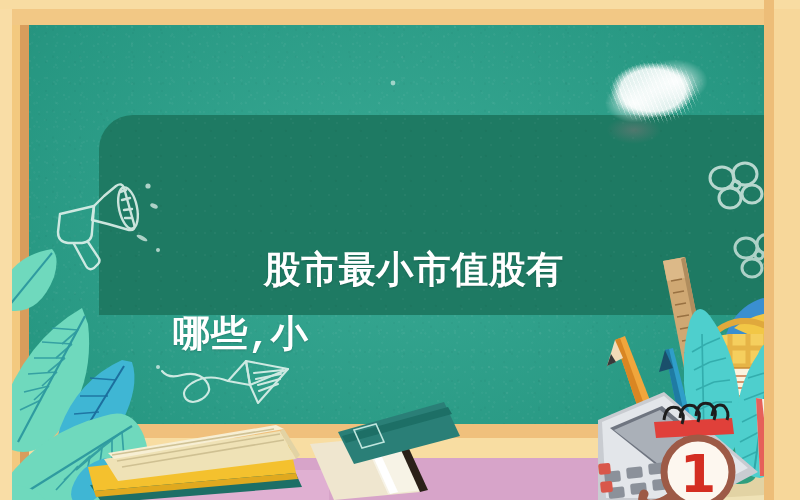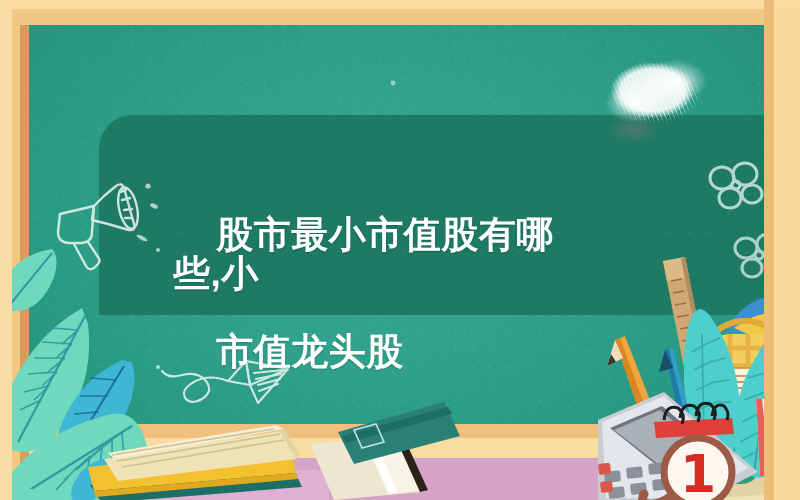--- a/index.html
+++ b/index.html
@@ -60,26 +60,27 @@
       radial-gradient(circle at 81% 37%, rgba(255,255,255,.12) 0 1px, transparent 1.4px);
     background-size:19px 19px,25px 25px,22px 22px;
     border-top-left-radius:34px;
   }
 
   
   .title{
     position:absolute;left:173px;top:176px;width:420px;
     color:#ffffff;
     font-size:37px;
-    line-height:39px;
+    line-height:64px;
     font-weight:700;
     letter-spacing:.5px;
     text-shadow:0 1px 2px rgba(0,0,0,.18);
     z-index:40;
     white-space:pre-wrap;
+    font-family:Liberation Mono, monospace;
   }
 
   
   .chalk{position:absolute;z-index:12;}
   .chalk svg{display:block;}
 
   
   .smear{
     position:absolute;left:601px;top:48px;width:112px;height:92px;z-index:11;
   }
@@ -406,21 +407,20 @@
 
   <div class="layer" style="left:748px;top:398px;z-index:44;">
     <svg width="40" height="80" viewBox="0 0 40 80">
         <path d="M8 0 L22 2 L30 76 L12 78 Z" fill="#f5f0e4"></path>
         <path d="M8 0 L14 1 L22 78 L12 78 Z" fill="#e6605a"></path>
       </svg>
   </div>
 
   <div class="title">
     <span>股市最小市值股有哪些,小</span><br>
-    <span>市值龙头股</span>
   </div>
 
   <div class="frame-right"></div>
   <div class="frame-right-in"></div>
   <div class="frame-left-edge"></div>
   <div class="frame-top"></div>
   <div class="frame-top-hi"></div>
 
 </div>
 

